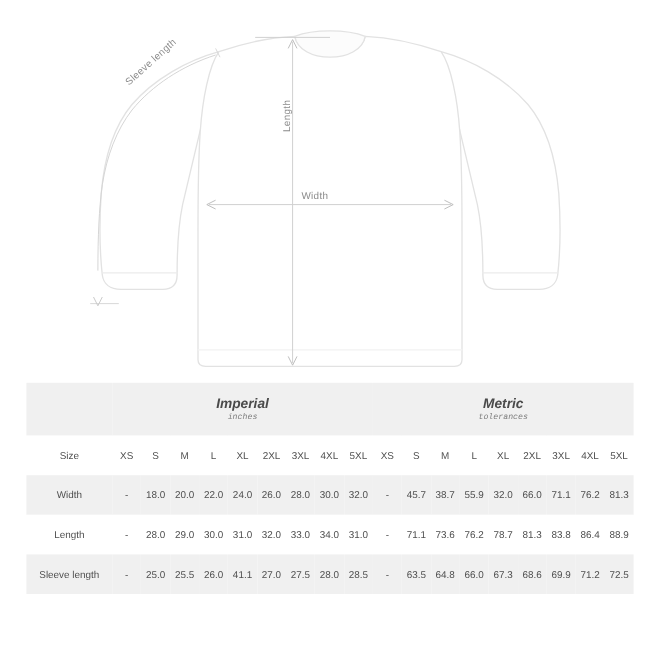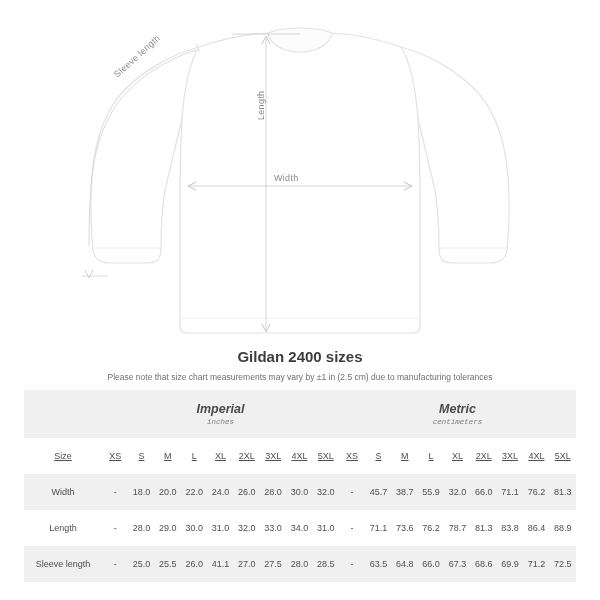--- a/index.html
+++ b/index.html
@@ -122,21 +122,20 @@
     font-style: italic;
     color: #7d7d7d;
     display: block;
     line-height: 1.4;
     font-family: Liberation Mono, monospace;
   }
   .size-head td {
     height: 30px;
     font-size: 9.5px;
     color: #494949;
-    text-decoration: underline;
   }
 </style>
 </head>
 <body>
 
 <div class="page">
 
   <div class="illustration">
     <svg class="shirt-svg" width="600" height="340" viewBox="0 0 600 340">
 
@@ -182,37 +181,33 @@
         <path d="M85 270 L89 278 L93 270" stroke="#c9c9c9"></path>
         <path d="M196 44 L200 52" stroke="#d9d9d9"></path>
       </g>
     </svg>
 
     <div class="meas-label label-width">Width</div>
     <div class="meas-label label-length">Length</div>
     <div class="meas-label label-sleeve">Sleeve length</div>
   </div>
 
-  <div class="title-block">
-    <h1 class="chart-title">Gildan 2400 sizes</h1>
-    <p class="chart-note">Please note that size chart measurements may vary by ±1 in (2.5 cm) due to manufacturing tolerances</p>
-  </div>
 
   <div class="table-wrap">
     <table class="size-table">
       <tbody>
         <tr class="row-shaded unit-head-row">
           <td class="col-rowhead unit-head"></td>
           <td class="unit-head" colspan="9">
             <span class="unit-name">Imperial</span>
             <span class="unit-sub">inches</span>
           </td>
           <td class="unit-head" colspan="9">
             <span class="unit-name">Metric</span>
-            <span class="unit-sub">centimeters</span>
+            <span class="unit-sub">tolerances</span>
           </td>
         </tr>
 
         <tr class="row-plain size-head">
           <td class="col-rowhead">Size</td>
           <td>XS</td>
           <td>S</td>
           <td>M</td>
           <td>L</td>
           <td>XL</td>

